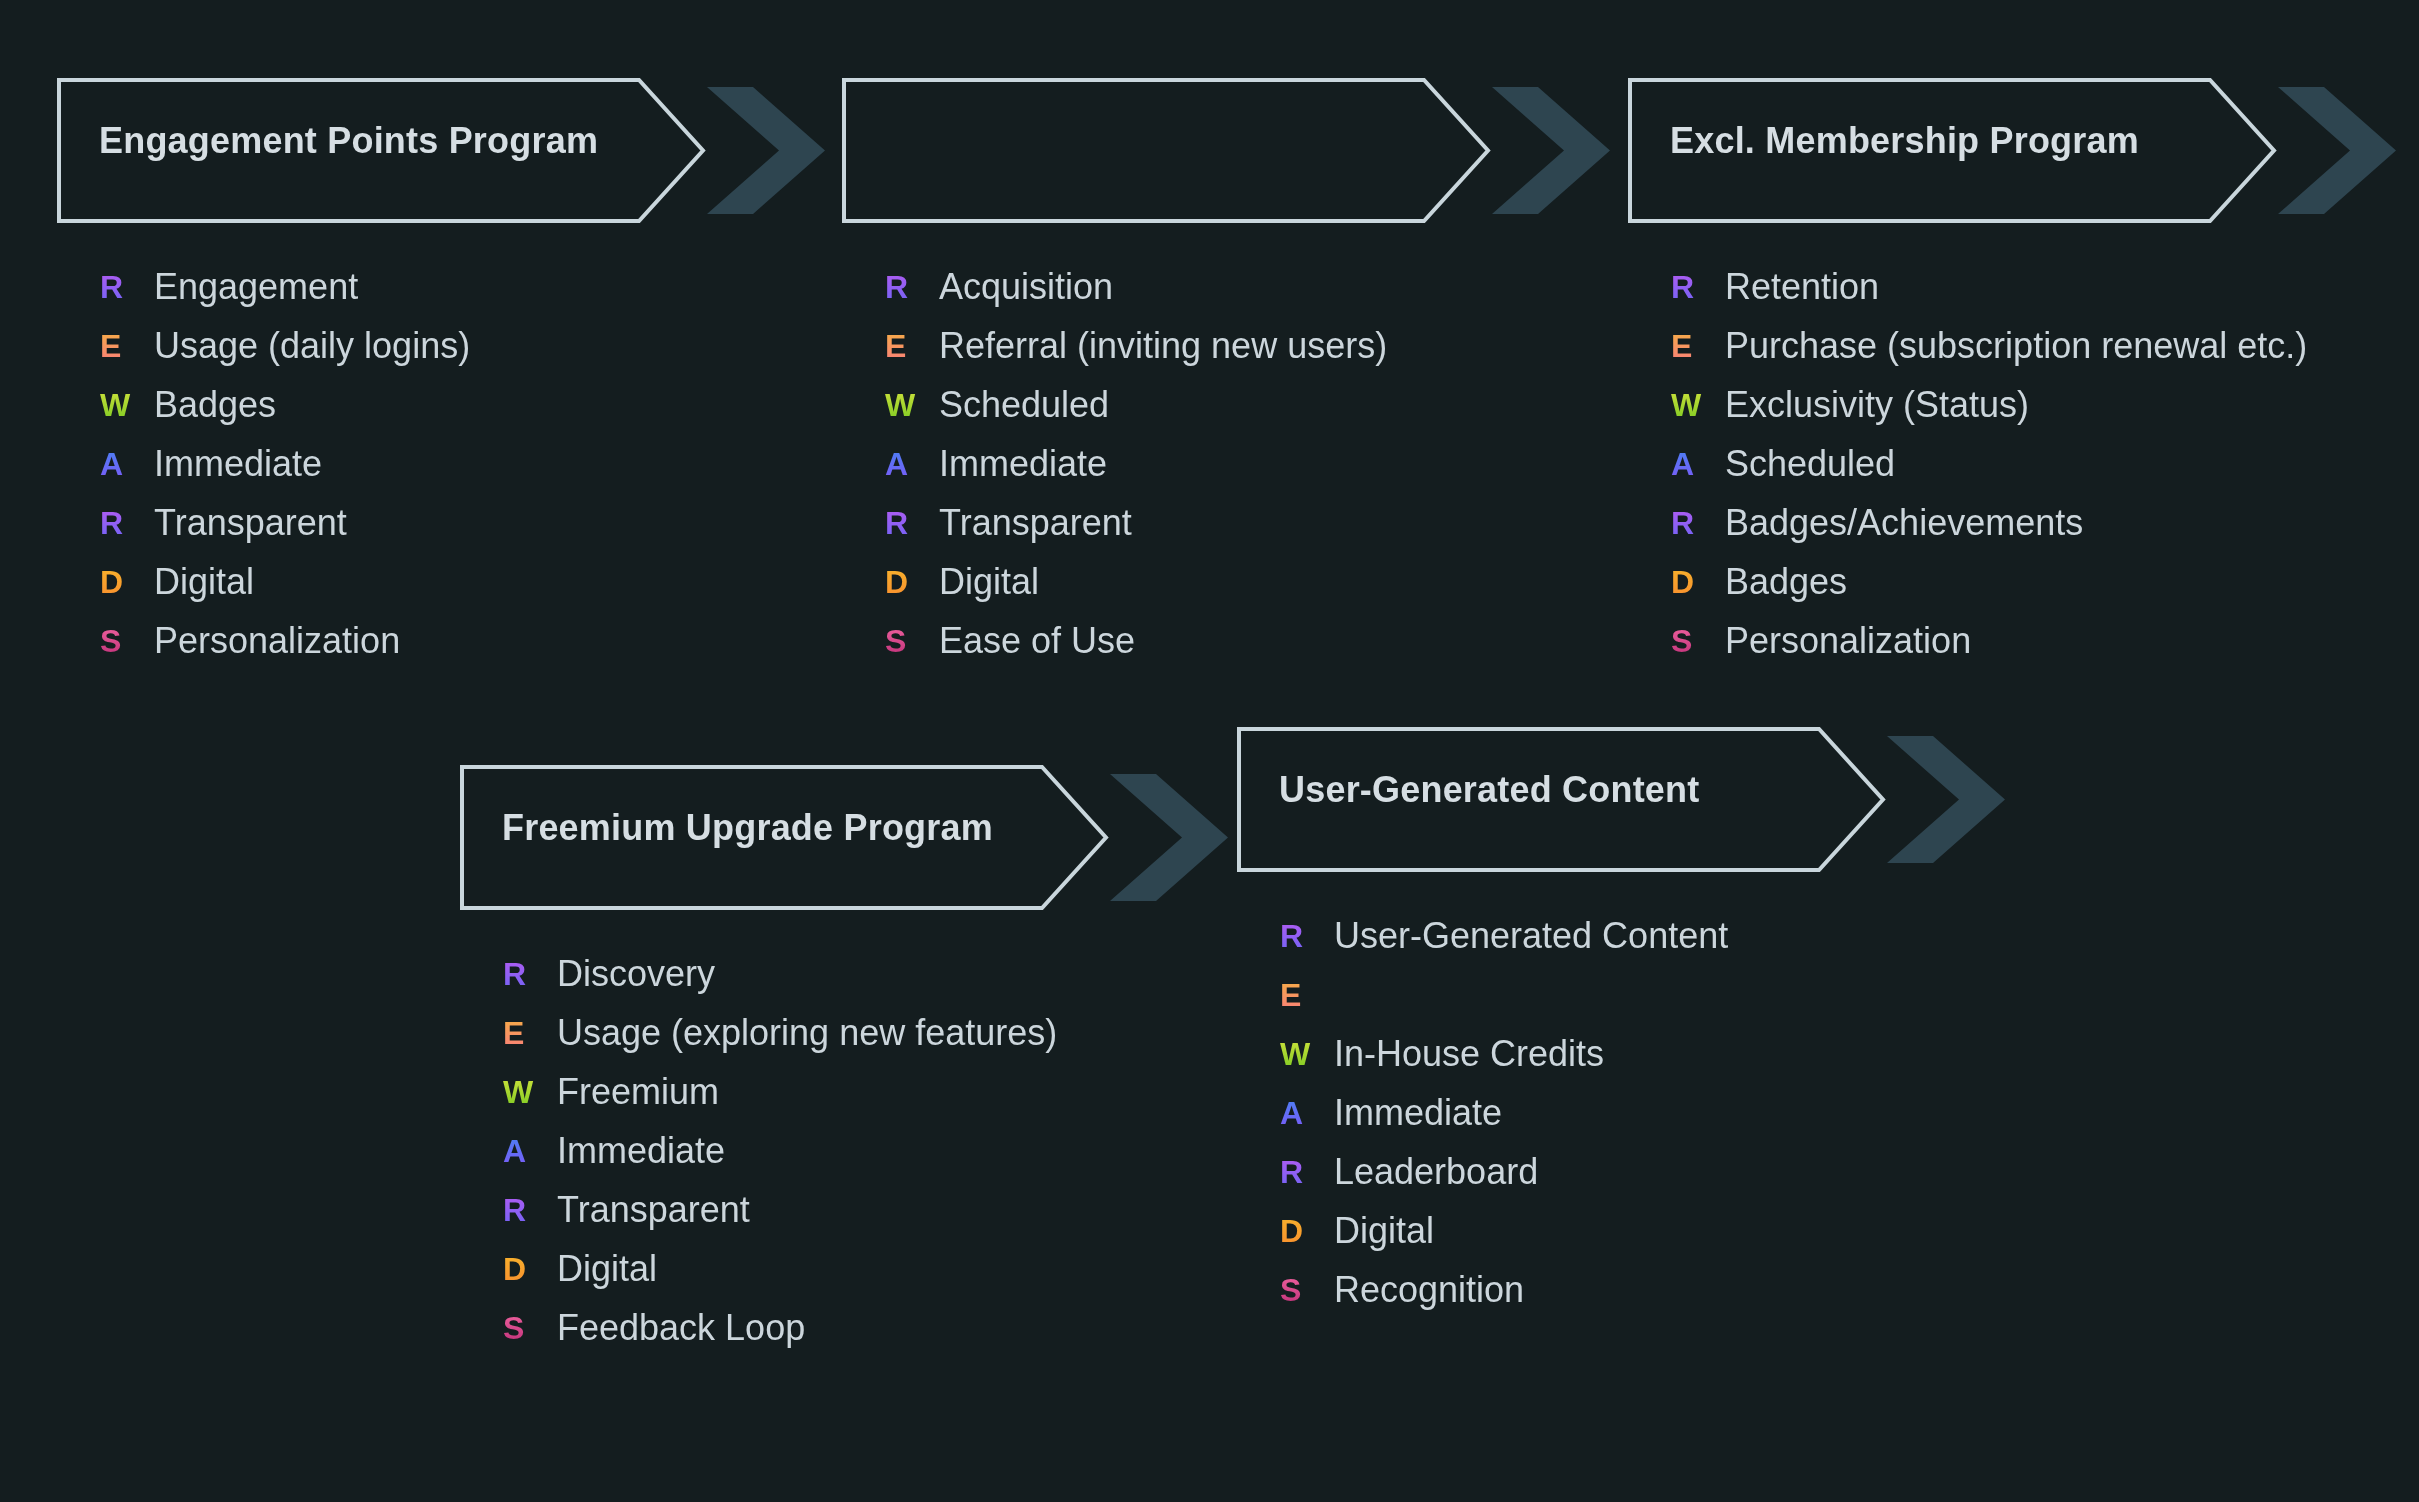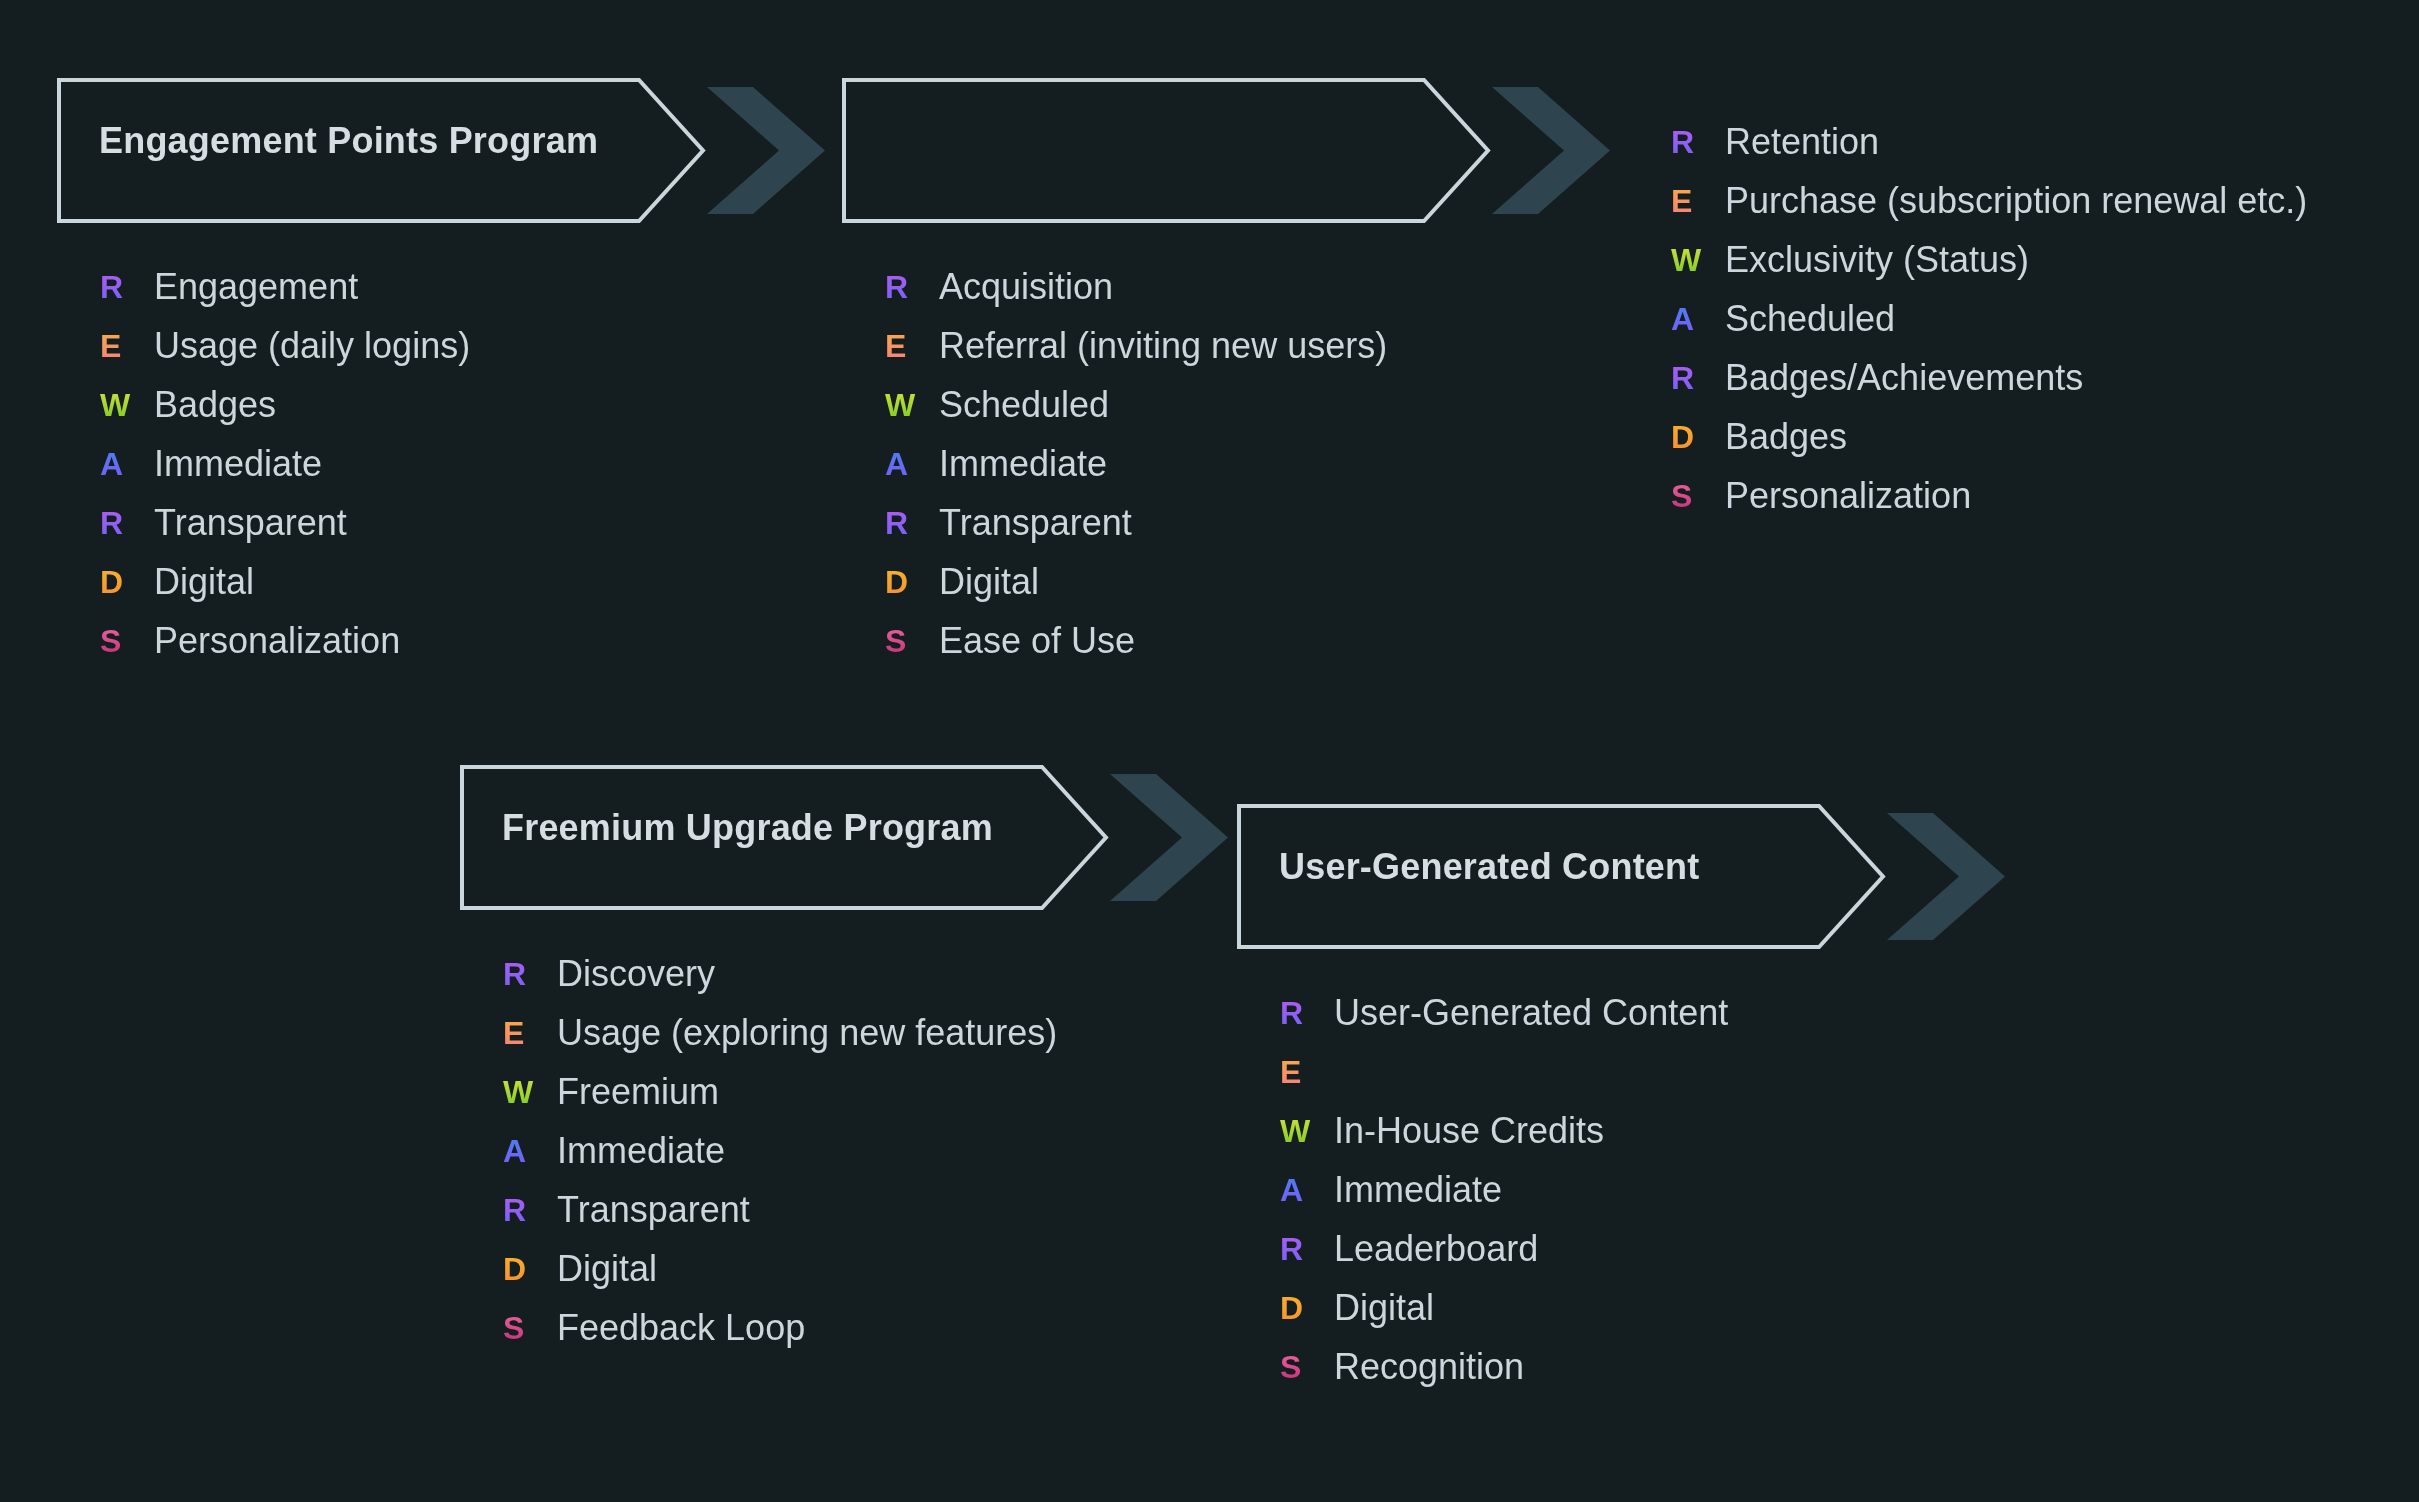--- a/index.html
+++ b/index.html
@@ -15,21 +15,21 @@
     background:var(--background);
     font-family:"Liberation Sans",sans-serif;
     position:relative;overflow:hidden;
   }
   #diagram{position:absolute;inset:0;}
   .program{position:absolute;width:800px;}
   .program:nth-of-type(1){left:57px;top:78px;}
   .program:nth-of-type(2){left:842px;top:78px;}
   .program:nth-of-type(3){left:1628px;top:78px;}
   .program:nth-of-type(4){left:460px;top:765px;}
-  .program:nth-of-type(5){left:1237px;top:804px;}
+  .program:nth-of-type(5){left:1237px;top:727px;}
   .arrow-header{position:relative;width:790px;height:145px;}
   .arrow-header svg{display:block;width:790px;height:145px;}
   .program-title{
     position:absolute;left:42px;top:0;height:125px;max-width:520px;
     display:flex;align-items:center;
     font-size:36px;font-weight:700;color:var(--title);
     letter-spacing:.2px;white-space:nowrap;
   }
   .rewards-list{margin-top:34px;padding-left:43px;}
   .reward-item{display:flex;align-items:center;height:59px;}
@@ -116,20 +116,27 @@
     <span class="reward-letter" style="background-image: linear-gradient(rgb(247, 179, 44), rgb(249, 143, 46));">D</span>
     <span class="reward-label">Digital</span>
   </div>
         <div class="reward-item">
     <span class="reward-letter" style="background-image: linear-gradient(rgb(239, 99, 159), rgb(192, 49, 121));">S</span>
     <span class="reward-label">Ease of Use</span>
   </div>
       </div>
   </section>
     <section class="program">
+    <div class="arrow-header">
+      <svg viewBox="0 0 790 145" xmlns="http://www.w3.org/2000/svg">
+        <polygon points="2,2 582,2 646,72.5 582,143 2,143" fill="none" stroke="var(--outline)" stroke-width="4" stroke-linejoin="miter"></polygon>
+        <polygon points="650,9 696,9 768,72.5 696,136 650,136 722,72.5" fill="var(--chevron)"></polygon>
+      </svg>
+      <div class="program-title">Excl. Membership Program</div>
+    </div>
     <div class="rewards-list">
         <div class="reward-item">
     <span class="reward-letter" style="background-image: linear-gradient(rgb(178, 92, 242), rgb(114, 99, 245));">R</span>
     <span class="reward-label">Retention</span>
   </div>
         <div class="reward-item">
     <span class="reward-letter" style="background-image: linear-gradient(rgb(246, 174, 69), rgb(249, 127, 121));">E</span>
     <span class="reward-label">Purchase (subscription renewal etc.)</span>
   </div>
         <div class="reward-item">

